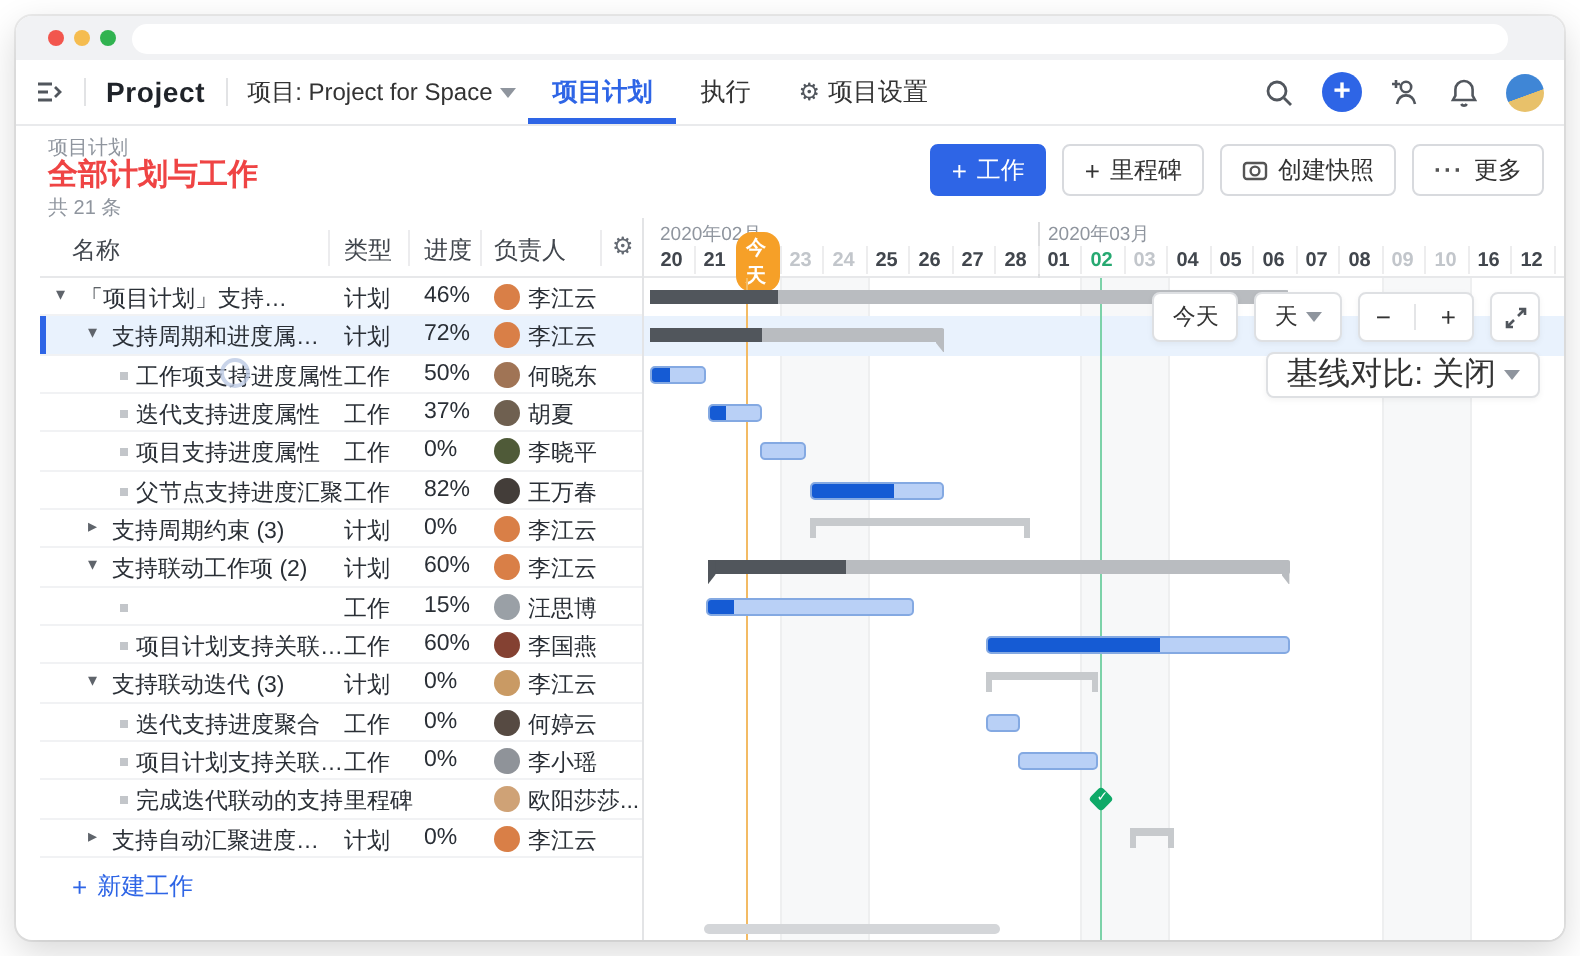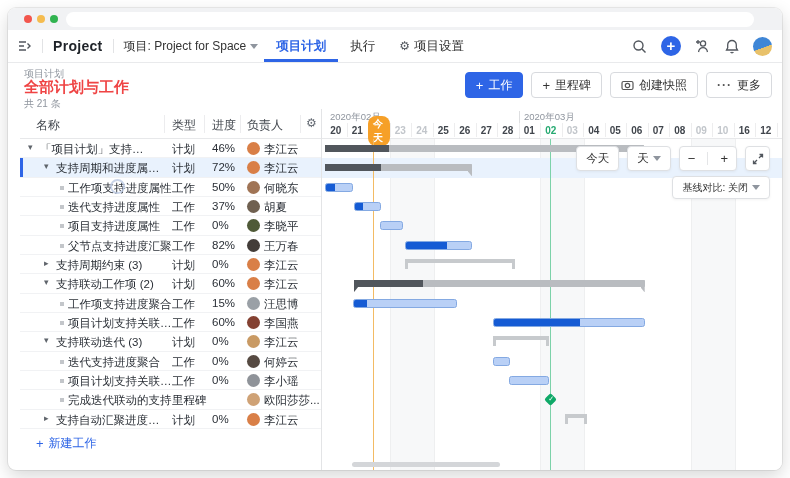--- a/index.html
+++ b/index.html
@@ -243,21 +243,20 @@
           <div class="trow">
             <span class="expander" style="left: 24px;">▾</span>
             <span class="tw" style="left: 36px;">支持联动工作项 (2)</span>
             <span style="left: 152px;">计划</span>
             <span style="left: 192px;">60%</span>
             <div class="av" style="left: 227px; background: rgb(217, 127, 71);"></div>
             <span class="tw" style="left: 244px;">李江云</span>
           </div>
           <div class="trow">
             <div class="leafdot" style="left: 40px;"></div>
-            <span class="tw" style="left: 48px;">工作项支持进度聚合</span>
             <span style="left: 152px;">工作</span>
             <span style="left: 192px;">15%</span>
             <div class="av" style="left: 227px; background: rgb(154, 160, 166);"></div>
             <span class="tw" style="left: 244px;">汪思博</span>
           </div>
           <div class="trow">
             <div class="leafdot" style="left: 40px;"></div>
             <span class="tw" style="left: 48px;">项目计划支持关联工作项</span>
             <span style="left: 152px;">工作</span>
             <span style="left: 192px;">60%</span>
@@ -375,21 +374,21 @@
             <span class="zdiv"></span>
             <span>+</span>
           </div>
           <div class="gbtn sq">
             <svg width="12" height="12" viewBox="0 0 12 12" fill="none" stroke="#51565d" stroke-width="1.3">
               <path d="M7.5 1.5h3v3M4.5 10.5h-3v-3M10.5 1.5L7 5M1.5 10.5L5 7"></path>
             </svg>
           </div>
         </div>
         <div class="gctrl2">
-          <div class="gbtn" style="height:23px;font-size:10px;">
+          <div class="gbtn" style="height:23px;font-size:16px;">
             <span>基线对比: 关闭</span>
             <span class="caret"></span>
           </div>
         </div>
       <div class="wkd" style="left: 67.5px; width: 43px;"></div>
           <div class="wkd" style="left: 218px; width: 43px;"></div>
           <div class="wkd" style="left: 368.5px; width: 43px;"></div>
           <div class="selband" style="top: 19.33px;"></div>
           <div class="vline" style="left: 51px; background: rgb(243, 187, 100);"></div>
           <div class="vline" style="left: 228px; background: rgb(124, 210, 169);"></div>

